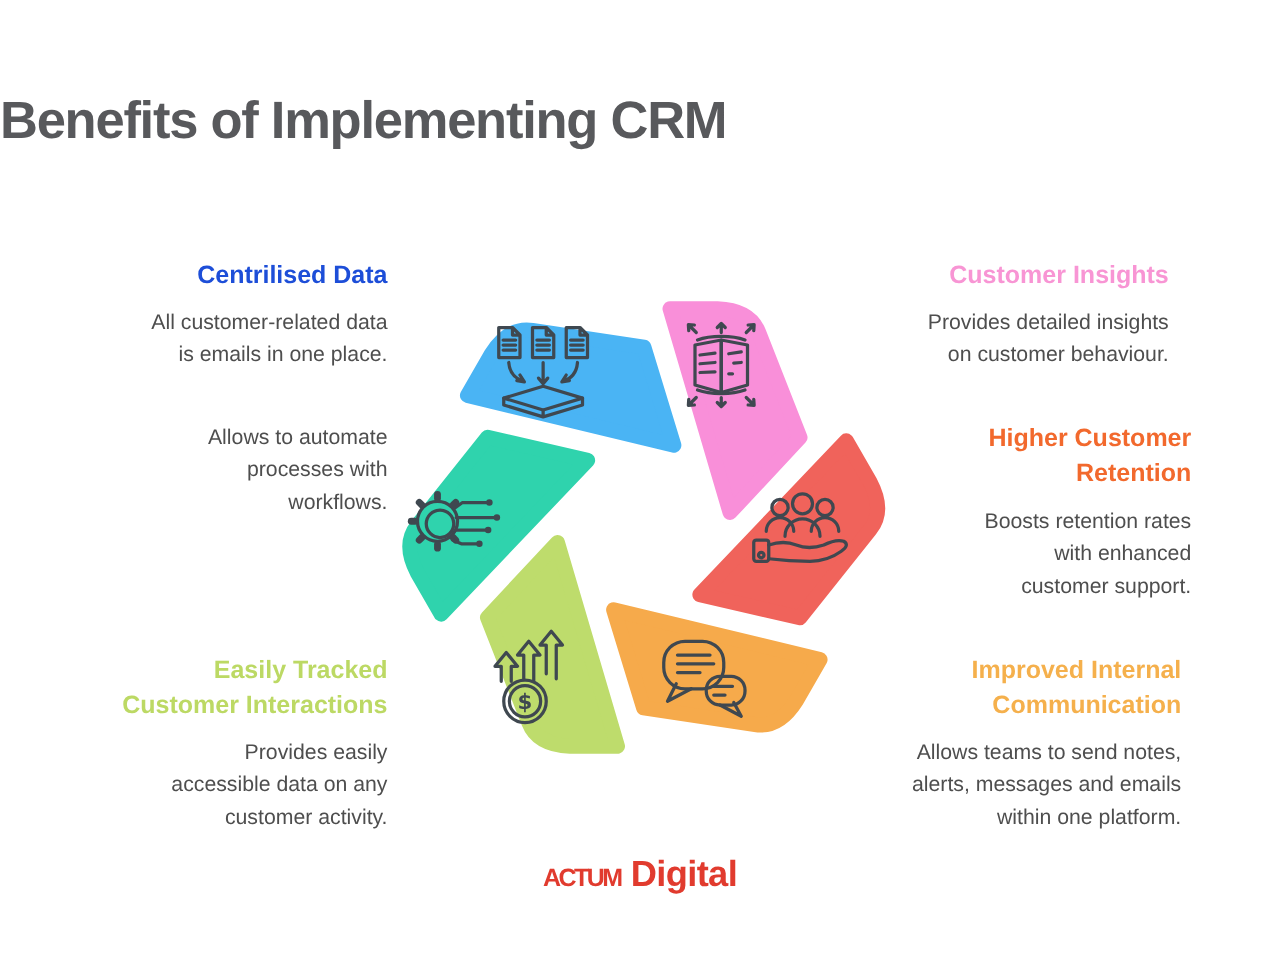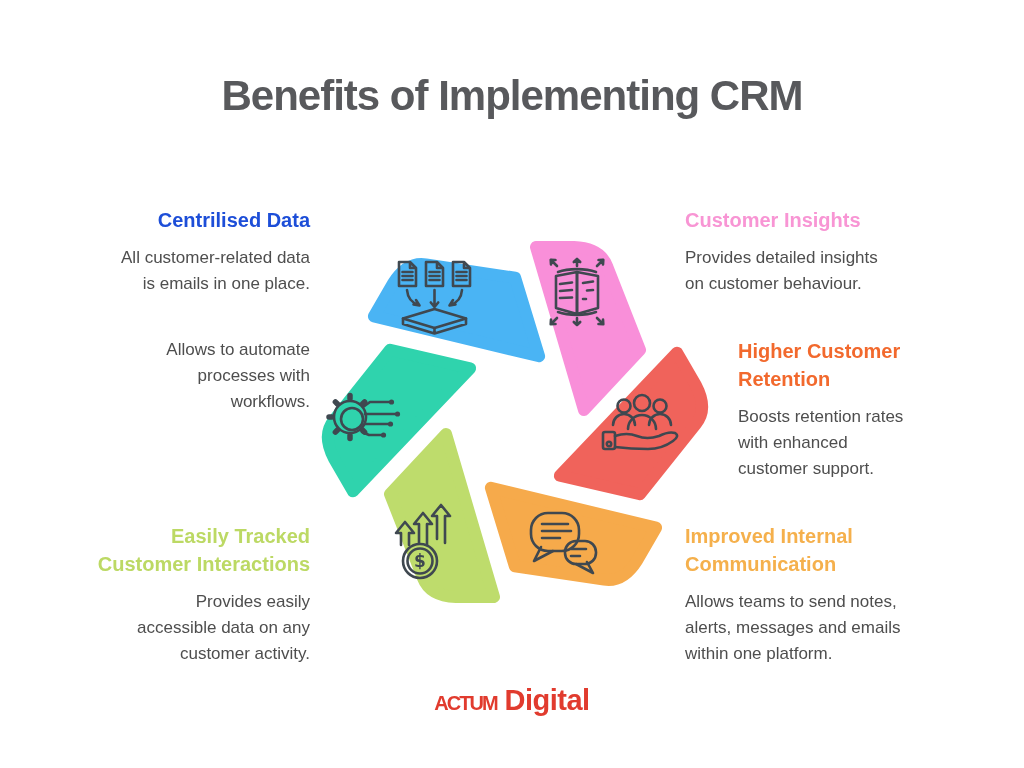--- a/index.html
+++ b/index.html
@@ -1,40 +1,40 @@
 <!DOCTYPE html>
 <html><head>
 <meta charset="utf-8">
 <style>
   html,body { margin:0; padding:0; }
   .canvas {
     position:relative; width:1024px; height:768px; background:#ffffff;
     overflow:hidden; font-family:"Liberation Sans", sans-serif;
   }
   .page-title {
-    position:absolute; top:72px; left:0; width:1024px; text-align:center;
+    position:absolute; top:72px; left:0; width:1024px; 
     margin:0; font-size:42px; font-weight:700; color:#58595c; letter-spacing:-1px;
   }
   svg.wheel { position:absolute; left:0; top:0; }
   .blade { stroke-width:12; stroke-linejoin:round; }
   .blade.blue   { fill:#4ab4f4; stroke:#4ab4f4; }
   .blade.pink   { fill:#f98fd9; stroke:#f98fd9; }
   .blade.red    { fill:#f0635b; stroke:#f0635b; }
   .blade.orange { fill:#f6aa4b; stroke:#f6aa4b; }
   .blade.green  { fill:#bedc6c; stroke:#bedc6c; }
   .blade.teal   { fill:#2fd3ad; stroke:#2fd3ad; }
   .ic  { fill:none; stroke:#3f4850; stroke-width:2.6; stroke-linecap:round; stroke-linejoin:round; }
   .icf { fill:#3f4850; stroke:none; }
   .icd { fill:#3f4850; font-size:17px; font-weight:700; font-family:"DejaVu Sans", sans-serif; }
 
   .benefit { position:absolute; width:250px; }
   .benefit h2 { margin:0 0 11px 0; font-size:20px; font-weight:700; line-height:28px; white-space:pre-line; }
   .benefit p  { margin:0; font-size:17px; color:#4e4e4e; line-height:26px; white-space:pre-line; }
   .align-r { text-align:right; }
-  .align-l { text-align:left; }
+  .align-l { text-align:right; }
 
   .b-centralised   { right:714px; top:206px; }
   .b-centralised h2   { color:#1d4ed8; }
   .b-standardised  { right:714px; top:337px; }
   .b-standardised h2  { color:#29c5a4; }
   .b-tracked       { right:714px; top:522px; }
   .b-tracked h2       { color:#bcd964; }
   .b-insights      { left:685px; top:206px; }
   .b-insights h2      { color:#f895d4; }
   .b-retention     { left:738px; top:337px; width:215px; }

